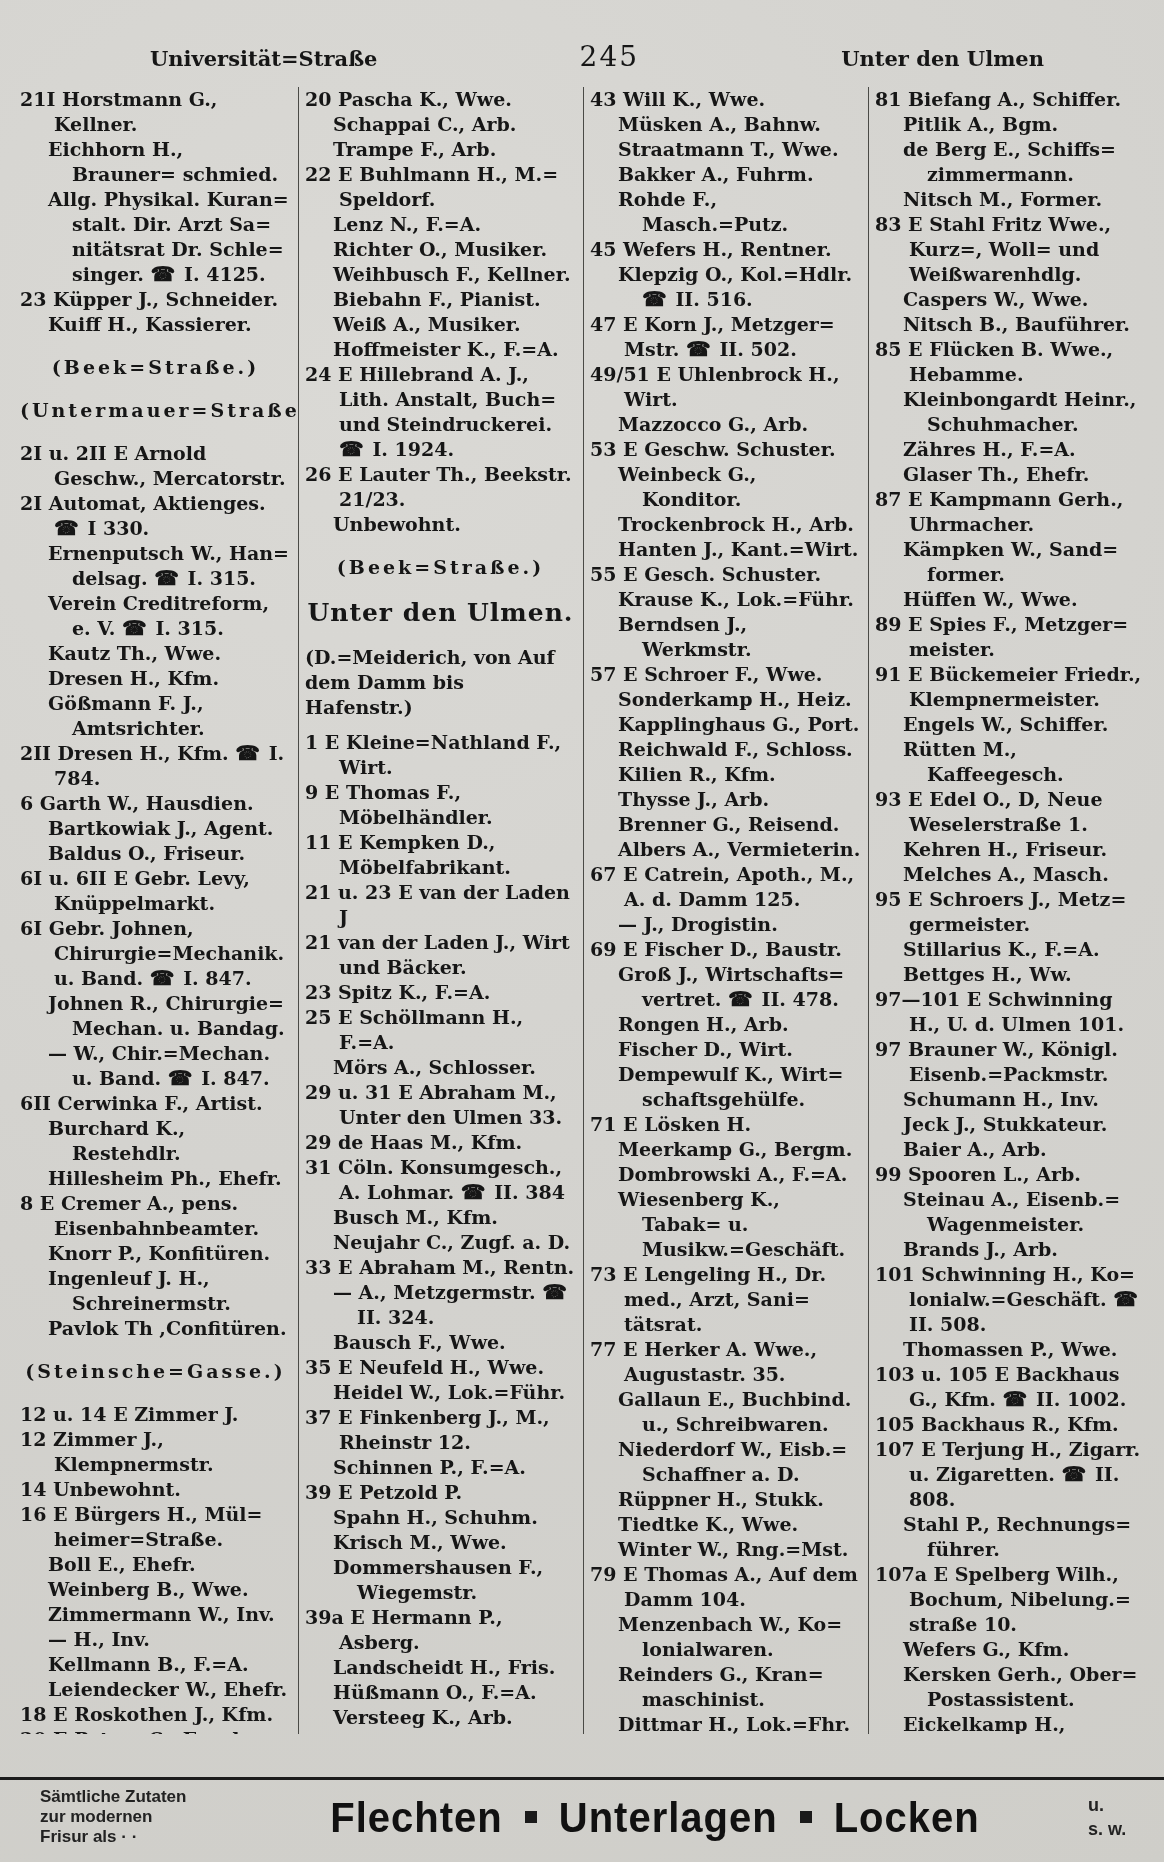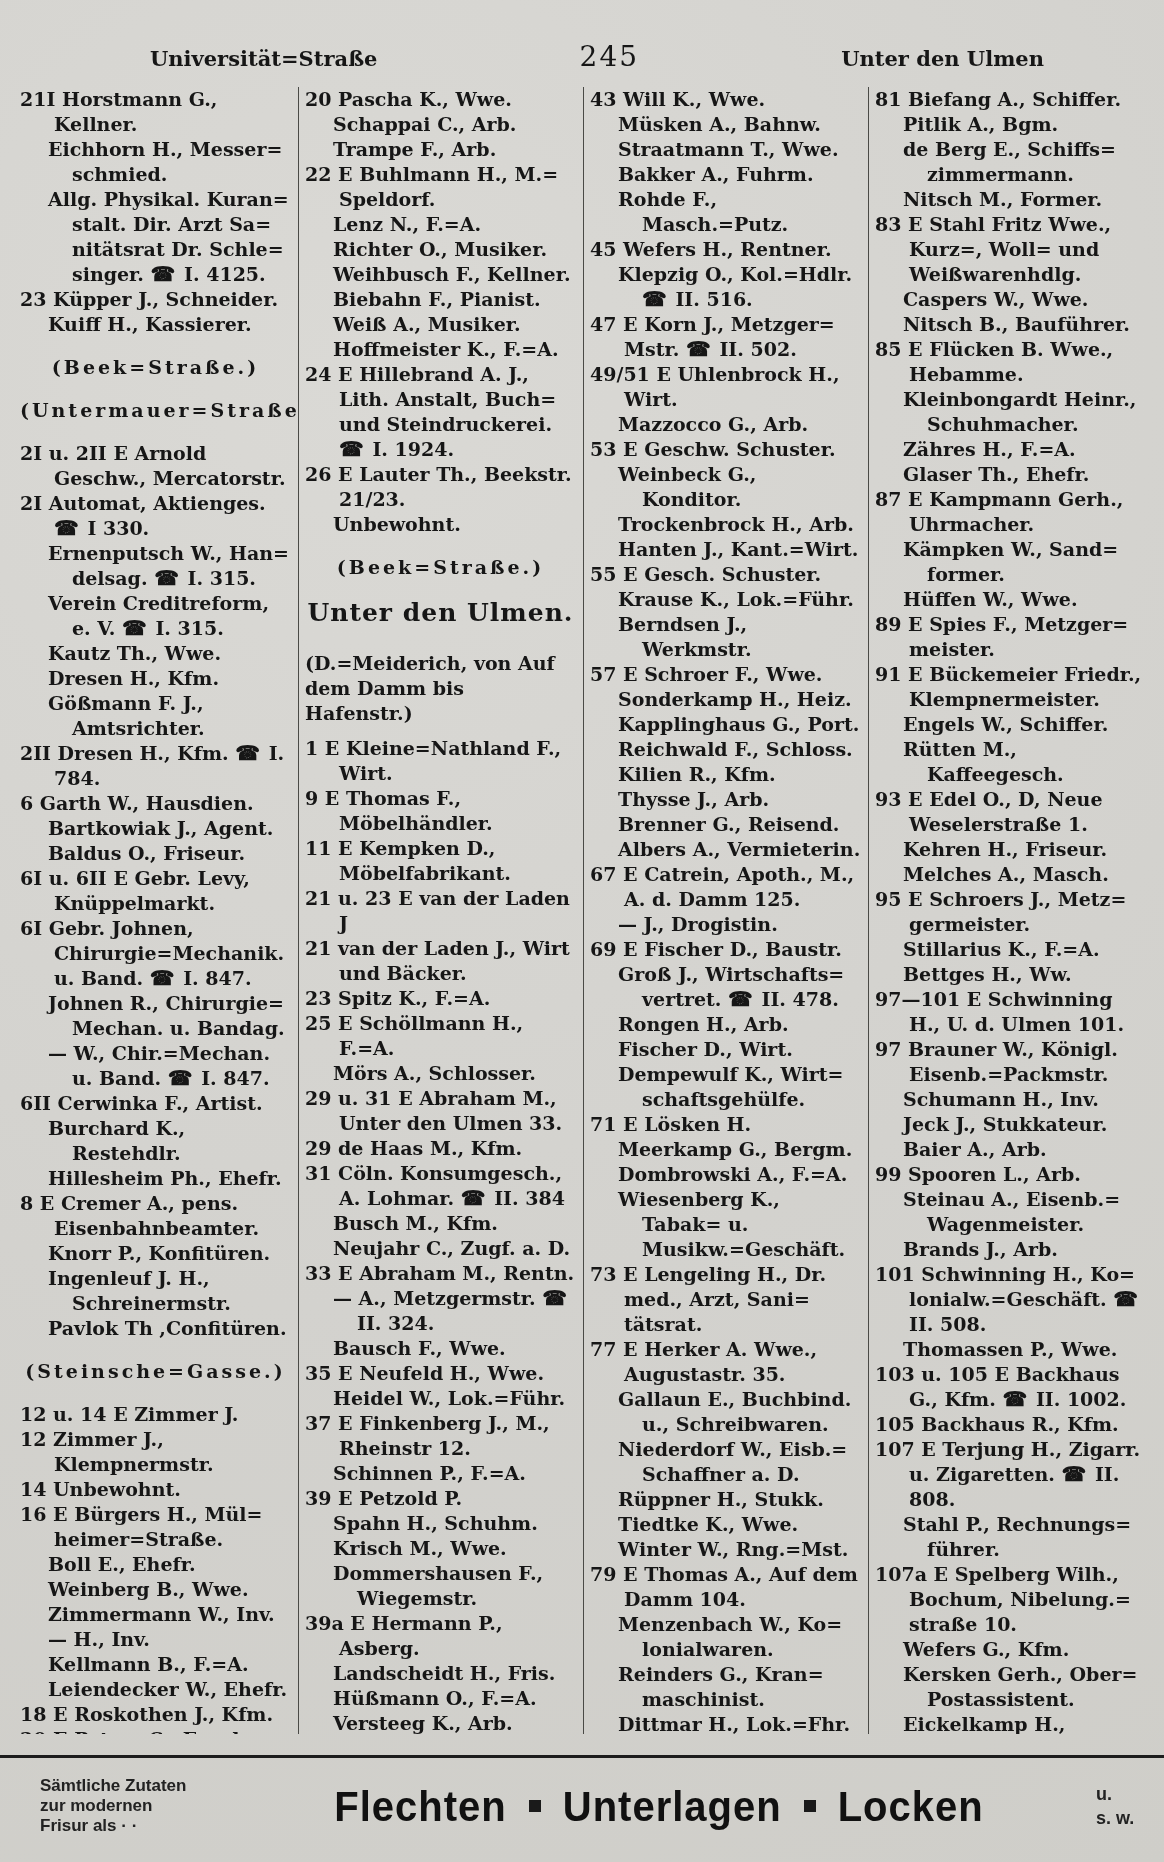--- a/index.html
+++ b/index.html
@@ -29,29 +29,29 @@
   .col:last-child{border-right:none;}
   .entry{margin:0;}
   .entry.num{padding-left:34px;text-indent:-34px;}
   .entry.sub{padding-left:52px;text-indent:-24px;}
   .entry.street{
     text-align:center;letter-spacing:3px;padding:0;text-indent:0;
     margin:18px 0 18px;font-weight:bold;
   }
   .entry.heading{
     text-align:center;font-size:25px;letter-spacing:1px;
-    padding:0;text-indent:0;margin:20px 0 26px;font-weight:bold;
+    padding:0;text-indent:0;margin:20px 0 20px;font-weight:bold;
   }
   .entry.note{padding:0;text-indent:0;margin:0 0 10px;}
   .tel{font-weight:bold;font-size:1.05em;letter-spacing:0;margin-right:2px;}
   .footer{
-    position:absolute;left:0;right:0;bottom:0;height:107px;
+    position:absolute;left:0;right:0;bottom:0;height:85px;
     border-top:3px solid #1c1c1c;
     display:flex;align-items:center;
-    padding:0 8px 8px 40px;box-sizing:border-box;
+    padding:0 16px 8px 40px;box-sizing:border-box;
     font-family:"Liberation Sans","DejaVu Sans",sans-serif;
   }
   .ad-left{
     font-weight:bold;font-size:17px;line-height:20px;color:#222;
     width:190px;flex:0 0 auto;
   }
   .ad-main{
     flex:1 1 auto;display:flex;align-items:center;justify-content:center;
     gap:22px;font-weight:bold;font-size:40px;letter-spacing:1px;color:#111;
   }
@@ -71,21 +71,21 @@
 
   <div class="header">
     <span>Universität=Straße</span>
     <span class="pageno">245</span>
     <span>Unter den Ulmen</span>
   </div>
 
   <div class="cols">
     <div class="col">
         <div class="entry num">21I Horstmann G., Kellner.</div>
-        <div class="entry sub">Eichhorn H., Messer= schmied.</div>
+        <div class="entry sub">Eichhorn H., Brauner= schmied.</div>
         <div class="entry sub">Allg. Physikal. Kuran= stalt. Dir. Arzt Sa= nitätsrat Dr. Schle= singer. <span class="tel">☎</span> I. 4125.</div>
         <div class="entry num">23 Küpper J., Schneider.</div>
         <div class="entry sub">Kuiff H., Kassierer.</div>
         <div class="entry street">(Beek=Straße.)</div>
         <div class="entry street">(Untermauer=Straße.)</div>
         <div class="entry num">2I u. 2II E Arnold Geschw., Mercatorstr.</div>
         <div class="entry num">2I Automat, Aktienges. <span class="tel">☎</span> I 330.</div>
         <div class="entry sub">Ernenputsch W., Han= delsag. <span class="tel">☎</span> I. 315.</div>
         <div class="entry sub">Verein Creditreform, e. V. <span class="tel">☎</span> I. 315.</div>
         <div class="entry sub">Kautz Th., Wwe.</div>

